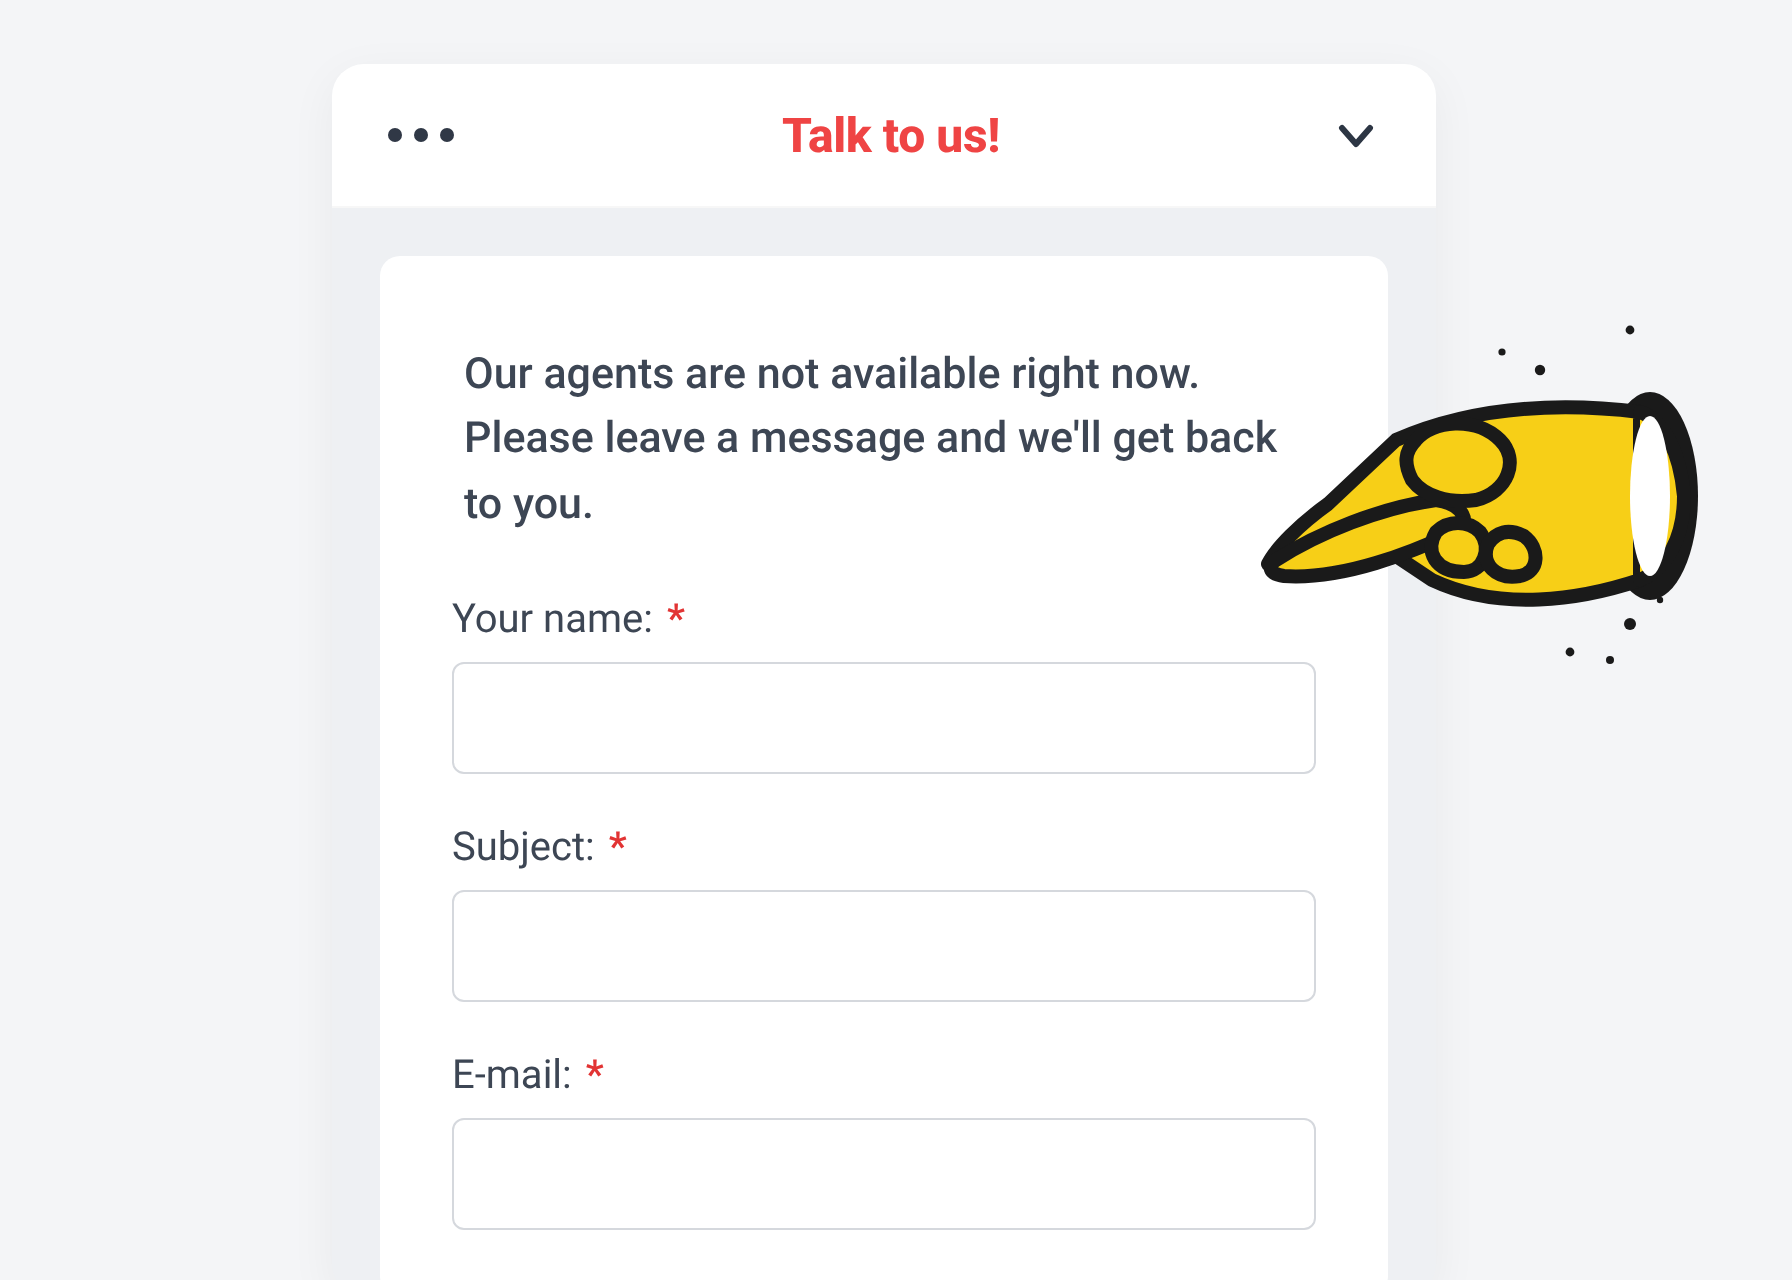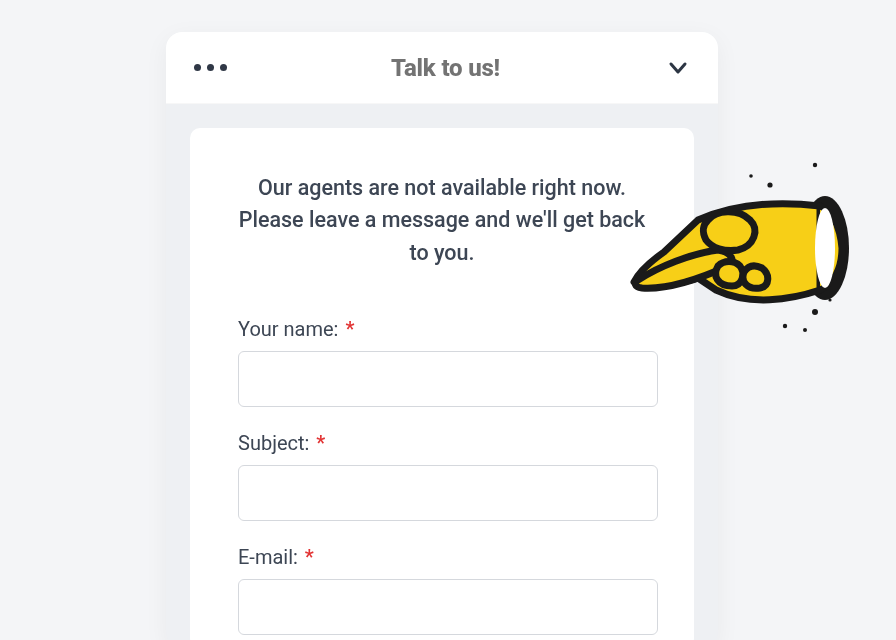--- a/index.html
+++ b/index.html
@@ -41,21 +41,21 @@
   .more-dots span {
     width: 7px; height: 7px;
     background: #303846;
     border-radius: 50%;
     display: block;
   }
 
   .header-title {
     font-size: 24px;
     font-weight: 800;
-    color: #737373;
+    color: #ef4444;
     letter-spacing: -0.2px;
   }
 
   .chevron {
     width: 28px; height: 28px;
     display: flex; align-items: center; justify-content: center;
     cursor: pointer;
   }
   .chevron svg { display:block; }
 
@@ -64,29 +64,28 @@
     background: #ffffff;
     border-radius: 10px;
     padding: 44px 36px 0 36px;
     min-height: 520px;
   }
 
   .intro {
     font-size: 21.5px;
     line-height: 1.5;
     color: #3d4654;
-    text-align: center;
+    text-align: left;
     font-weight: 500;
-    margin-bottom: 48px;
+    margin-bottom: 28px;
     padding: 0 6px;
   }
 
   .field {
     margin-bottom: 24px;
-    margin-left: 12px;
   }
   .field-label {
     display: block;
     font-size: 20px;
     color: #3d4654;
     margin-bottom: 10px;
   }
   .field-label .req {
     color: #e23434;
     margin-left: 2px;

